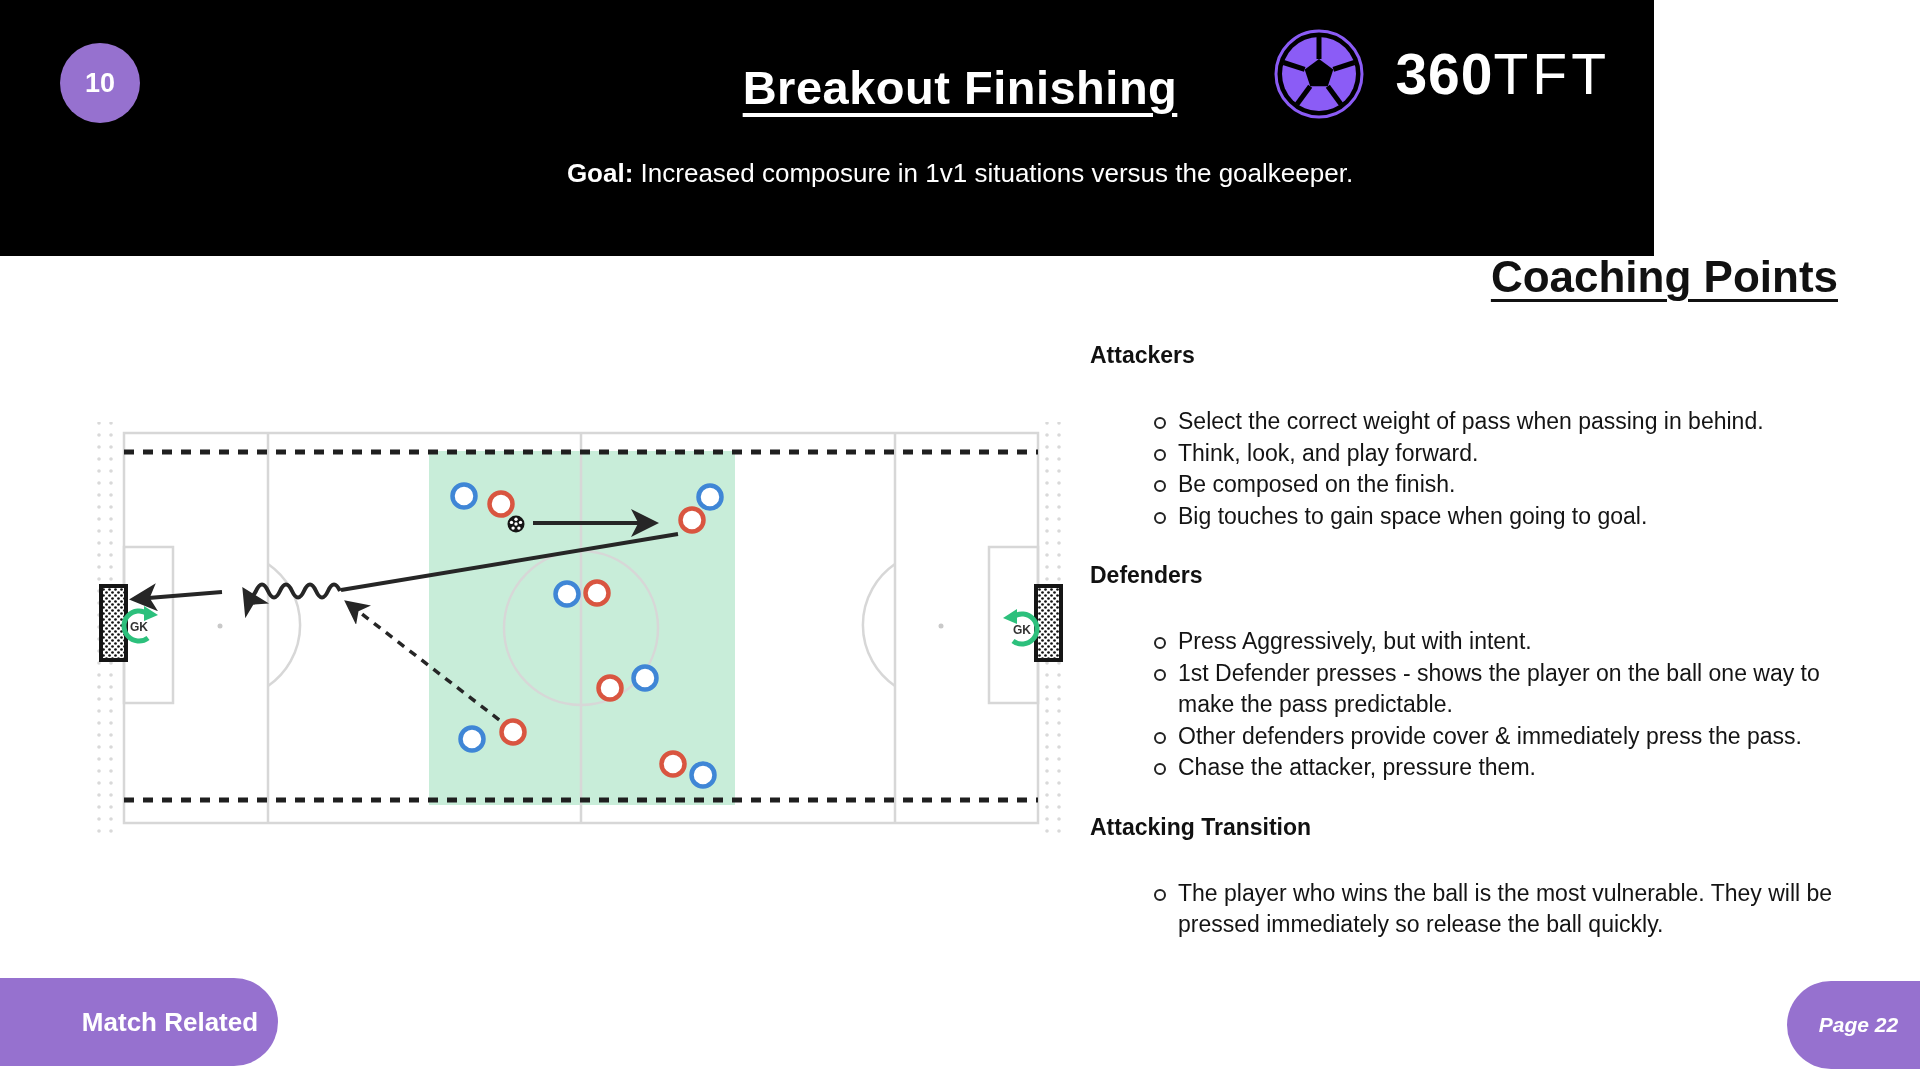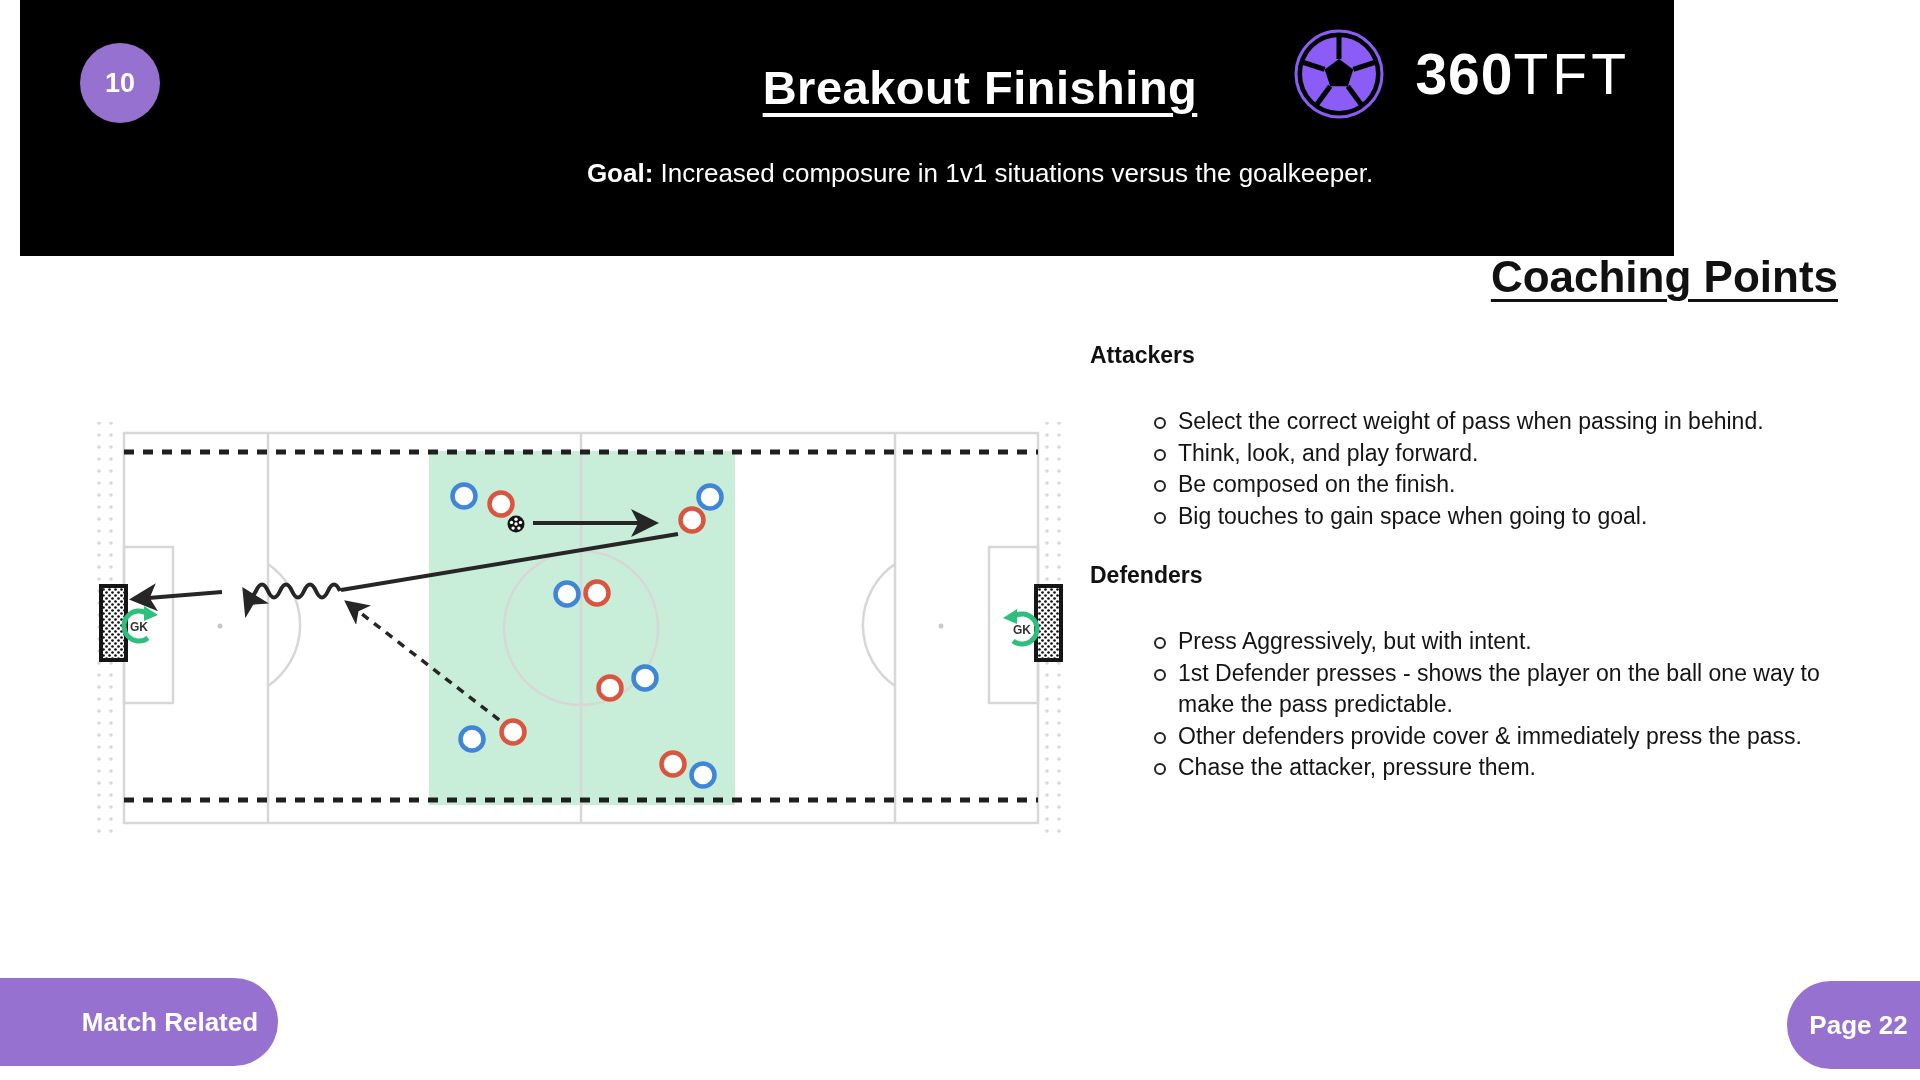--- a/index.html
+++ b/index.html
@@ -1,21 +1,21 @@
 <!DOCTYPE html>
 <html><head>
 <meta charset="utf-8">
 <style>
   html,body{margin:0;padding:0;}
   body{width:1920px;height:1080px;overflow:hidden;background:#ffffff;
        font-family:"Liberation Sans", sans-serif;position:relative;}
   .page{position:absolute;inset:0;}
 
   
-  .header{position:absolute;left:0;top:0;width:1654px;height:256px;background:#000;margin-left:20px;}
+  .header{position:absolute;left:0;top:0;width:1654px;height:256px;background:#000;}
   .badge{position:absolute;left:60px;top:43px;width:80px;height:80px;border-radius:50%;
          background:var(--accent,#9671cf);display:flex;align-items:center;justify-content:center;
          color:#fff;font-size:27px;font-weight:bold;}
   .title{position:absolute;left:0;top:60px;width:1920px;text-align:center;color:#fff;
          font-size:47px;font-weight:bold;text-decoration:underline;
          text-decoration-thickness:4px;text-underline-offset:9px;letter-spacing:.5px;}
   .goalline{position:absolute;left:0;top:158px;width:1920px;text-align:center;color:#fff;
             font-size:26px;}
   .goalline b{font-weight:bold;}
   .logo{position:absolute;right:44px;top:26px;height:96px;display:flex;align-items:center;gap:30px;}
@@ -32,21 +32,21 @@
   .cp-section li{position:relative;padding-left:26px;font-size:23px;line-height:31.5px;color:#141414;}
   .cp-section li::before{content:"";position:absolute;left:2px;top:11px;width:8px;height:8px;
                          border:2px solid #222;border-radius:50%;}
 
   
   .pill{position:absolute;background:var(--accent,#9671cf);color:#fff;font-weight:bold;
         display:flex;align-items:center;}
   .pill-left{left:0;top:978px;width:278px;height:88px;border-radius:0 46px 46px 0;
              justify-content:center;padding-left:62px;box-sizing:border-box;font-size:26px;}
   .pill-right{right:0;top:981px;width:133px;height:88px;border-radius:46px 0 0 46px;
-              justify-content:center;padding-left:10px;box-sizing:border-box;font-size:26px;}
+              justify-content:center;padding-left:10px;box-sizing:border-box;font-size:21px;font-style:italic;}
 
   
   .pitch-wrap{position:absolute;left:85px;top:410px;width:1000px;height:440px;}
 </style>
 </head>
 <body style="--accent: #9671cf;">
 
 <div class="page">
 
   <div class="header">
@@ -177,20 +177,26 @@
         </div>
         <div class="cp-section">
           <h3>Defenders</h3>
           <ul>
             <li>Press Aggressively, but with intent.</li>
             <li>1st Defender presses - shows the player on the ball one way to make the pass predictable.</li>
             <li>Other defenders provide cover &amp; immediately press the pass.</li>
             <li>Chase the attacker, pressure them.</li>
           </ul>
         </div>
+        <div class="cp-section">
+          <h3>Attacking Transition</h3>
+          <ul>
+            <li>The player who wins the ball is the most vulnerable. They will be pressed immediately so release the ball quickly.</li>
+          </ul>
+        </div>
       </div>
   </div>
 
   <div class="pill pill-left">
     <span>Match Related</span>
   </div>
   <div class="pill pill-right">
     <span>Page 22</span>
   </div>
 

